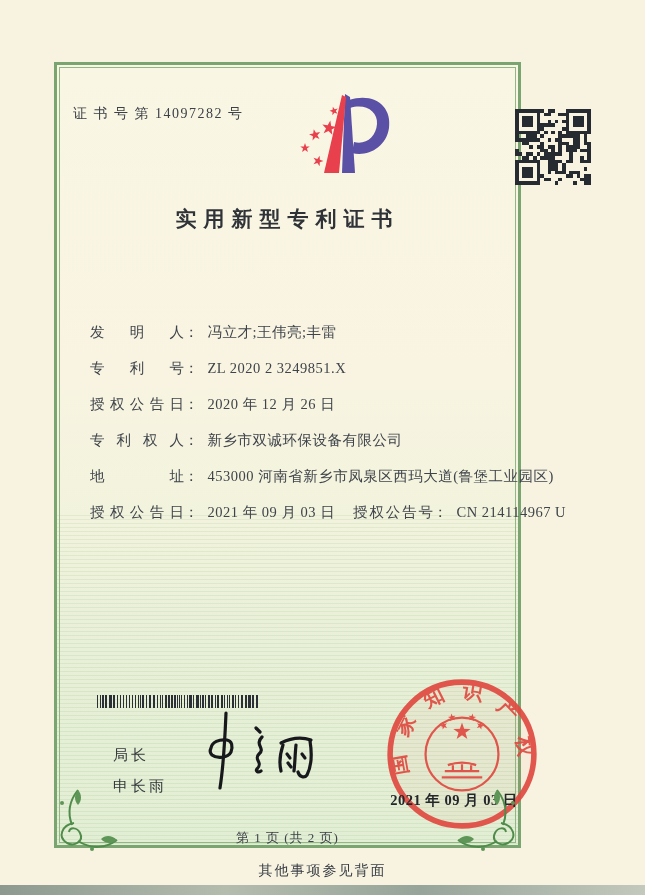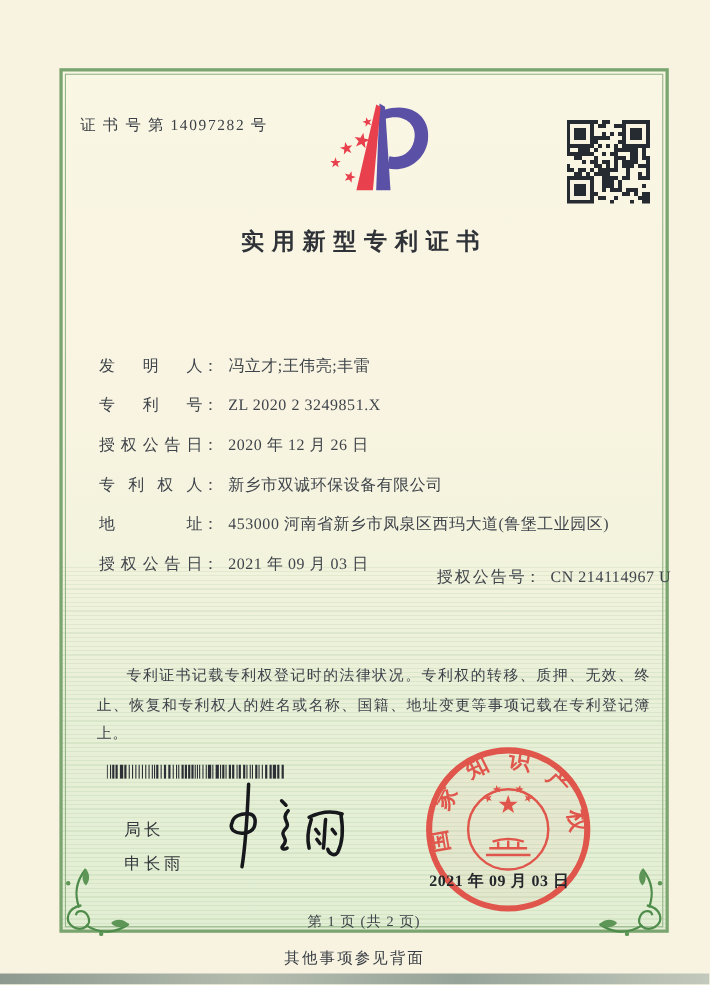--- a/index.html
+++ b/index.html
@@ -6,21 +6,21 @@
   body {
     width:645px; height:895px; position:relative;
     background:#f7f3e0;
     font-family:"Liberation Serif","DejaVu Serif",serif;
     overflow:hidden;
   }
   .page { position:absolute; inset:0; }
 
   
   .frame {
-    position:absolute; left:54px; top:62px; width:554px; height:786px;
+    position:absolute; left:54px; top:62px; width:467px; height:786px;
     border:3px solid #7ba570;
     background:linear-gradient(180deg,#faf6e4 0%,#f8f4e1 40%,#f2f3dd 58%,#e8f0d7 75%,#e2eed3 100%);
   }
   .frame-inner {
     position:absolute; inset:2px; border:1px solid #93b687; pointer-events:none;
   }
   .guilloche {
     position:absolute; left:0; right:0; bottom:0; height:330px;
     background:repeating-linear-gradient(180deg, rgba(110,160,100,0.12) 0 1px, transparent 1px 4px);
     pointer-events:none;
@@ -36,21 +36,21 @@
   .title {
     position:absolute; left:0; width:100%; top:140px; text-align:center;
     font-size:21px; font-weight:bold; letter-spacing:7px; color:#2f3338;
   }
 
   
   .field-row { position:absolute; left:33px; width:505px; font-size:14.5px; color:#3f444b; white-space:nowrap; }
   .flabel { display:inline-block; width:94px; text-align:justify; text-align-last:justify; vertical-align:bottom; }
   .fcolon { display:inline-block; }
   .fval   { margin-left:9px; letter-spacing:0.5px; }
-  .grant-second { position:absolute; left:263px; top:12px; white-space:nowrap;margin-left:44px; }
+  .grant-second { position:absolute; left:263px; top:0; white-space:nowrap; }
   .grant-second .flabel { width:80px; }
 
   
   .para {
     position:absolute; left:31px; width:503px;
     font-size:13.5px; line-height:26.5px; color:#3d424a;
     text-align:justify; text-indent:2em; letter-spacing:0.6px;
   }
 
   
@@ -281,21 +281,20 @@
     <div class="field-row" style="top:402px">
       <span class="flabel">地址</span><span class="fcolon">：</span><span class="fval">453000 河南省新乡市凤泉区西玛大道(鲁堡工业园区)</span>
     </div>
     <div class="field-row" style="top:438px">
       <span class="flabel">授权公告日</span><span class="fcolon">：</span><span class="fval">2021 年 09 月 03 日</span>
       <span class="grant-second">
         <span class="flabel">授权公告号</span><span class="fcolon">：</span><span class="fval">CN 214114967 U</span>
       </span>
     </div>
 
-    <div class="para" style="top:536px">专利证书记载专利权登记时的法律状况。专利权的转移、质押、无效、终止、恢复和专利权人的姓名或名称、国籍、地址变更等事项记载在专利登记簿上。</div>
 
     <svg class="barcode" id="barcode-svg" viewBox="0 0 162 13" preserveAspectRatio="none">
         <rect x="0" y="0" width="1" height="13" fill="#2c3036"></rect>
         <rect x="3" y="0" width="1" height="13" fill="#2c3036"></rect>
         <rect x="5" y="0" width="2" height="13" fill="#2c3036"></rect>
         <rect x="8" y="0" width="2" height="13" fill="#2c3036"></rect>
         <rect x="12" y="0" width="3" height="13" fill="#2c3036"></rect>
         <rect x="16" y="0" width="2" height="13" fill="#2c3036"></rect>
         <rect x="20" y="0" width="1" height="13" fill="#2c3036"></rect>
         <rect x="23" y="0" width="1" height="13" fill="#2c3036"></rect>

